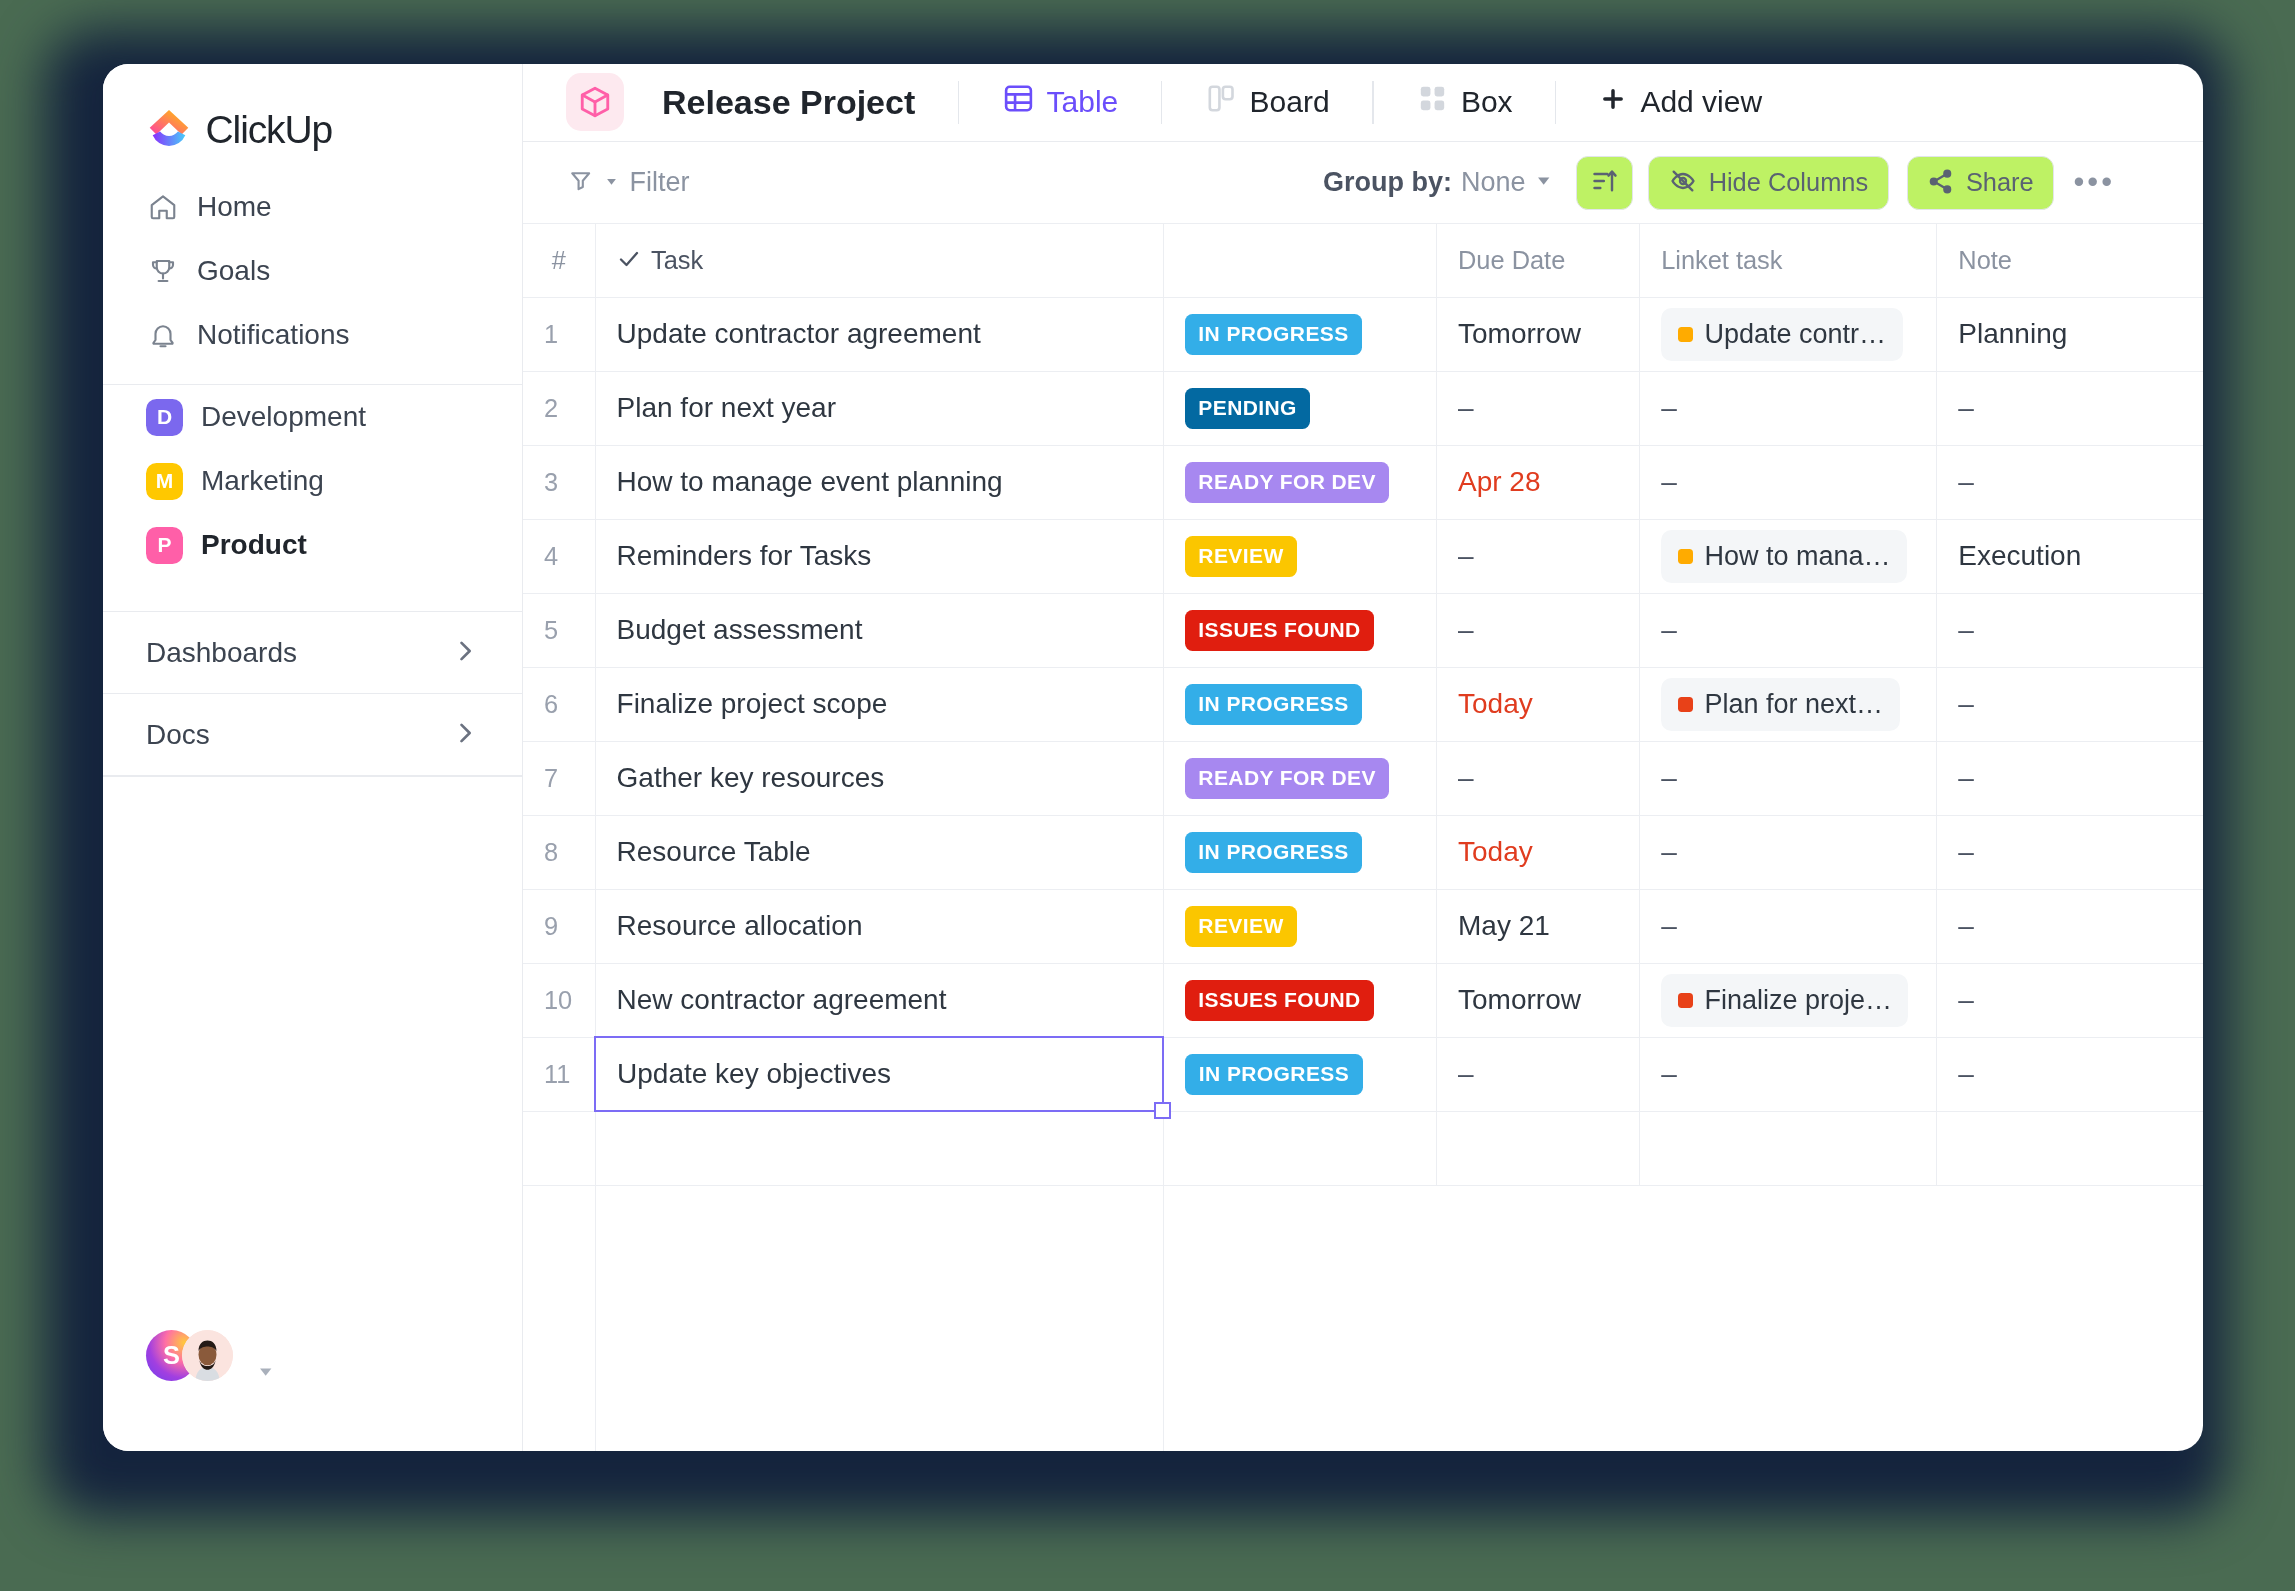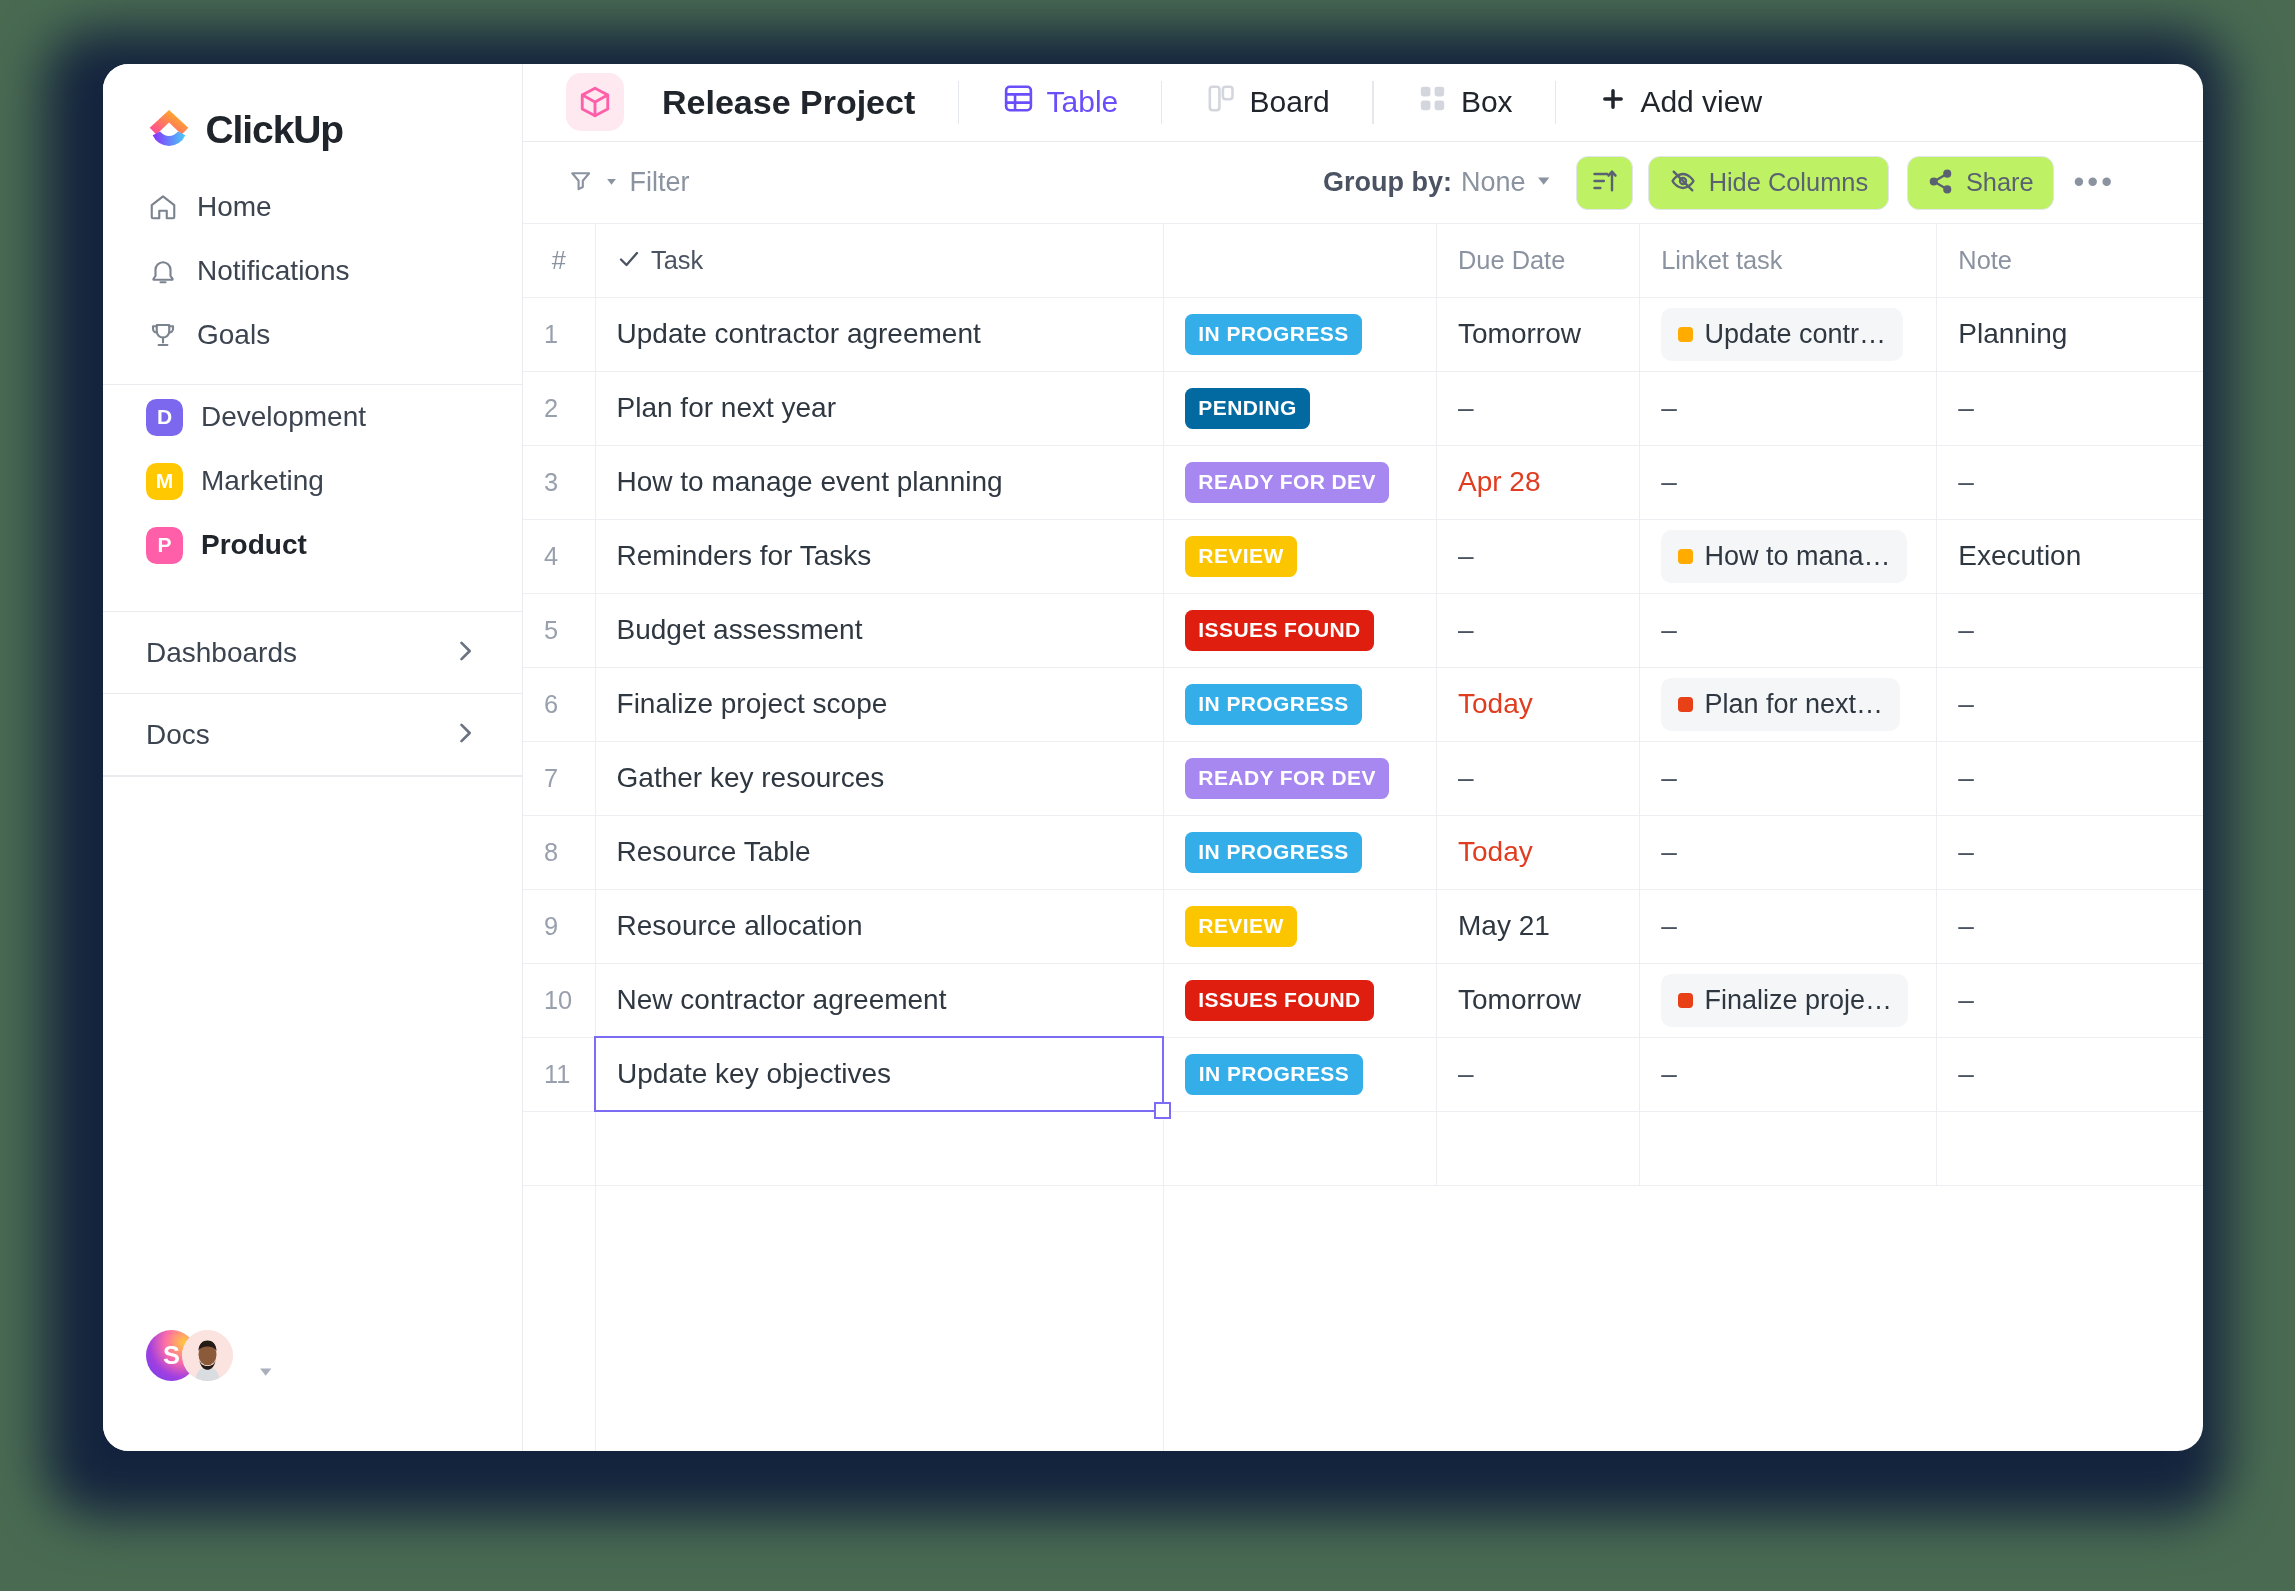--- a/index.html
+++ b/index.html
@@ -43,21 +43,21 @@
     flex-direction: column;
     flex: 0 0 420px;
   }
   .logo-row {
     display: flex; align-items: center;
     padding: 43px 0 0 43px;
     gap: 13.5px;
   }
   .logo-mark { width: 46px; height: 46px; position: relative; }
   .logo-text {
-    font-size: 39px; font-weight: bold; color: #20252c;
+    font-size: 39px; font-weight: normal; color: #20252c;
     letter-spacing: -1.1px;
   }
   .nav-group { padding: 22.4px 0 0 0; }
   .nav-item {
     display: flex; align-items: center; gap: 18px;
     padding: 12px 0 12px 43px;
     height: 64px;
     cursor: pointer;
   }
   .nav-item .ico { width: 33px; height: 33px; display: flex; align-items: center; justify-content: center; flex: 0 0 33px; }
@@ -263,37 +263,37 @@
           <span class="ico">
             <svg width="30" height="30" viewBox="0 0 24 24" fill="none" stroke="#7b838f" stroke-width="1.7" stroke-linecap="round" stroke-linejoin="round">
               <path d="M3 10.5 L12 3.5 L21 10.5 V20 a1 1 0 0 1-1 1h-5v-6h-6v6H4a1 1 0 0 1-1-1z"></path>
             </svg>
           </span>
           <span class="lbl">Home</span>
         </div>
         <div class="nav-item">
           <span class="ico">
             <svg width="30" height="30" viewBox="0 0 24 24" fill="none" stroke="#7b838f" stroke-width="1.7" stroke-linecap="round" stroke-linejoin="round">
-              <path d="M18 16v-5a6 6 0 1 0-12 0v5l-1.6 2.2a.5.5 0 0 0 .4.8h14.4a.5.5 0 0 0 .4-.8z"></path>
-              <path d="M10 21h4"></path>
-            </svg>
-          </span>
-          <span class="lbl">Notifications</span>
-        </div>
-        <div class="nav-item">
-          <span class="ico">
-            <svg width="30" height="30" viewBox="0 0 24 24" fill="none" stroke="#7b838f" stroke-width="1.7" stroke-linecap="round" stroke-linejoin="round">
               <path d="M7 4h10v5a5 5 0 0 1-10 0z"></path>
               <path d="M7 5H4v2a3 3 0 0 0 3 3"></path>
               <path d="M17 5h3v2a3 3 0 0 1-3 3"></path>
               <path d="M12 14v4"></path>
                 <path d="M8.5 20h7"></path>
             </svg>
           </span>
           <span class="lbl">Goals</span>
+        </div>
+        <div class="nav-item">
+          <span class="ico">
+            <svg width="30" height="30" viewBox="0 0 24 24" fill="none" stroke="#7b838f" stroke-width="1.7" stroke-linecap="round" stroke-linejoin="round">
+              <path d="M18 16v-5a6 6 0 1 0-12 0v5l-1.6 2.2a.5.5 0 0 0 .4.8h14.4a.5.5 0 0 0 .4-.8z"></path>
+              <path d="M10 21h4"></path>
+            </svg>
+          </span>
+          <span class="lbl">Notifications</span>
         </div>
       </div>
 
       <div class="divider"></div>
 
 
 
       <div class="space-item">
         <span class="space-badge" style="background:#7b68ee">D</span>
         <span class="lbl">Development</span>

